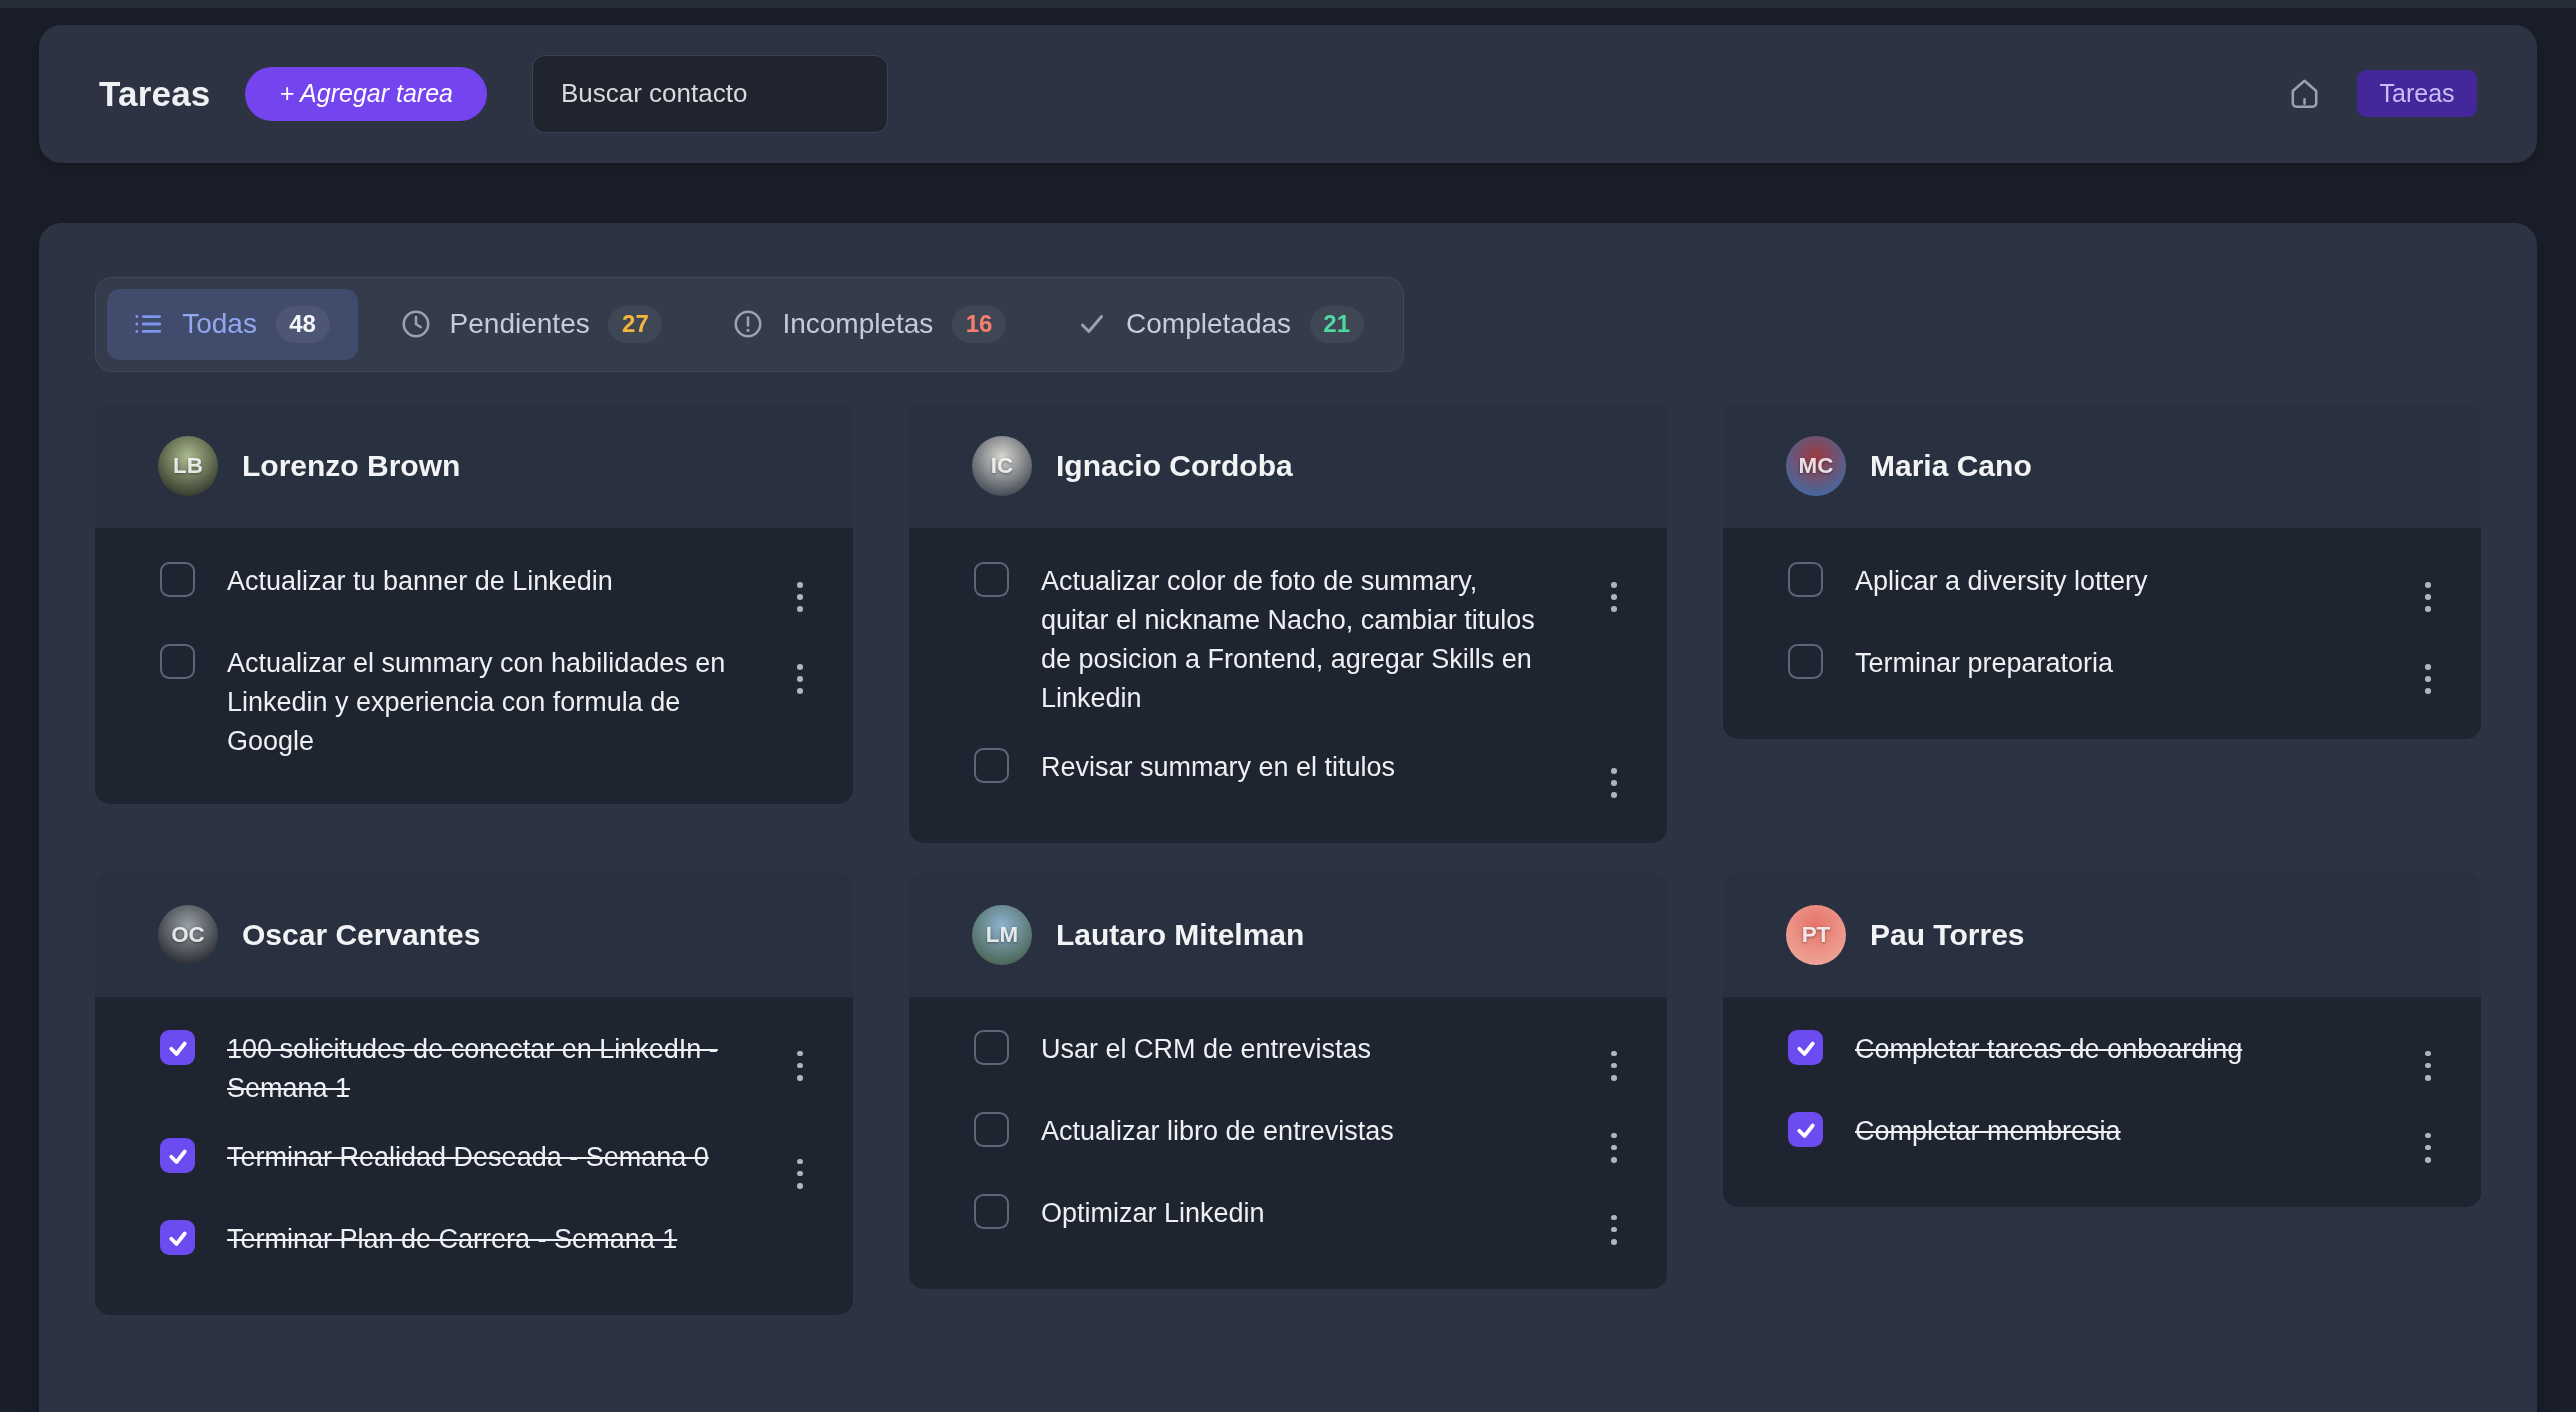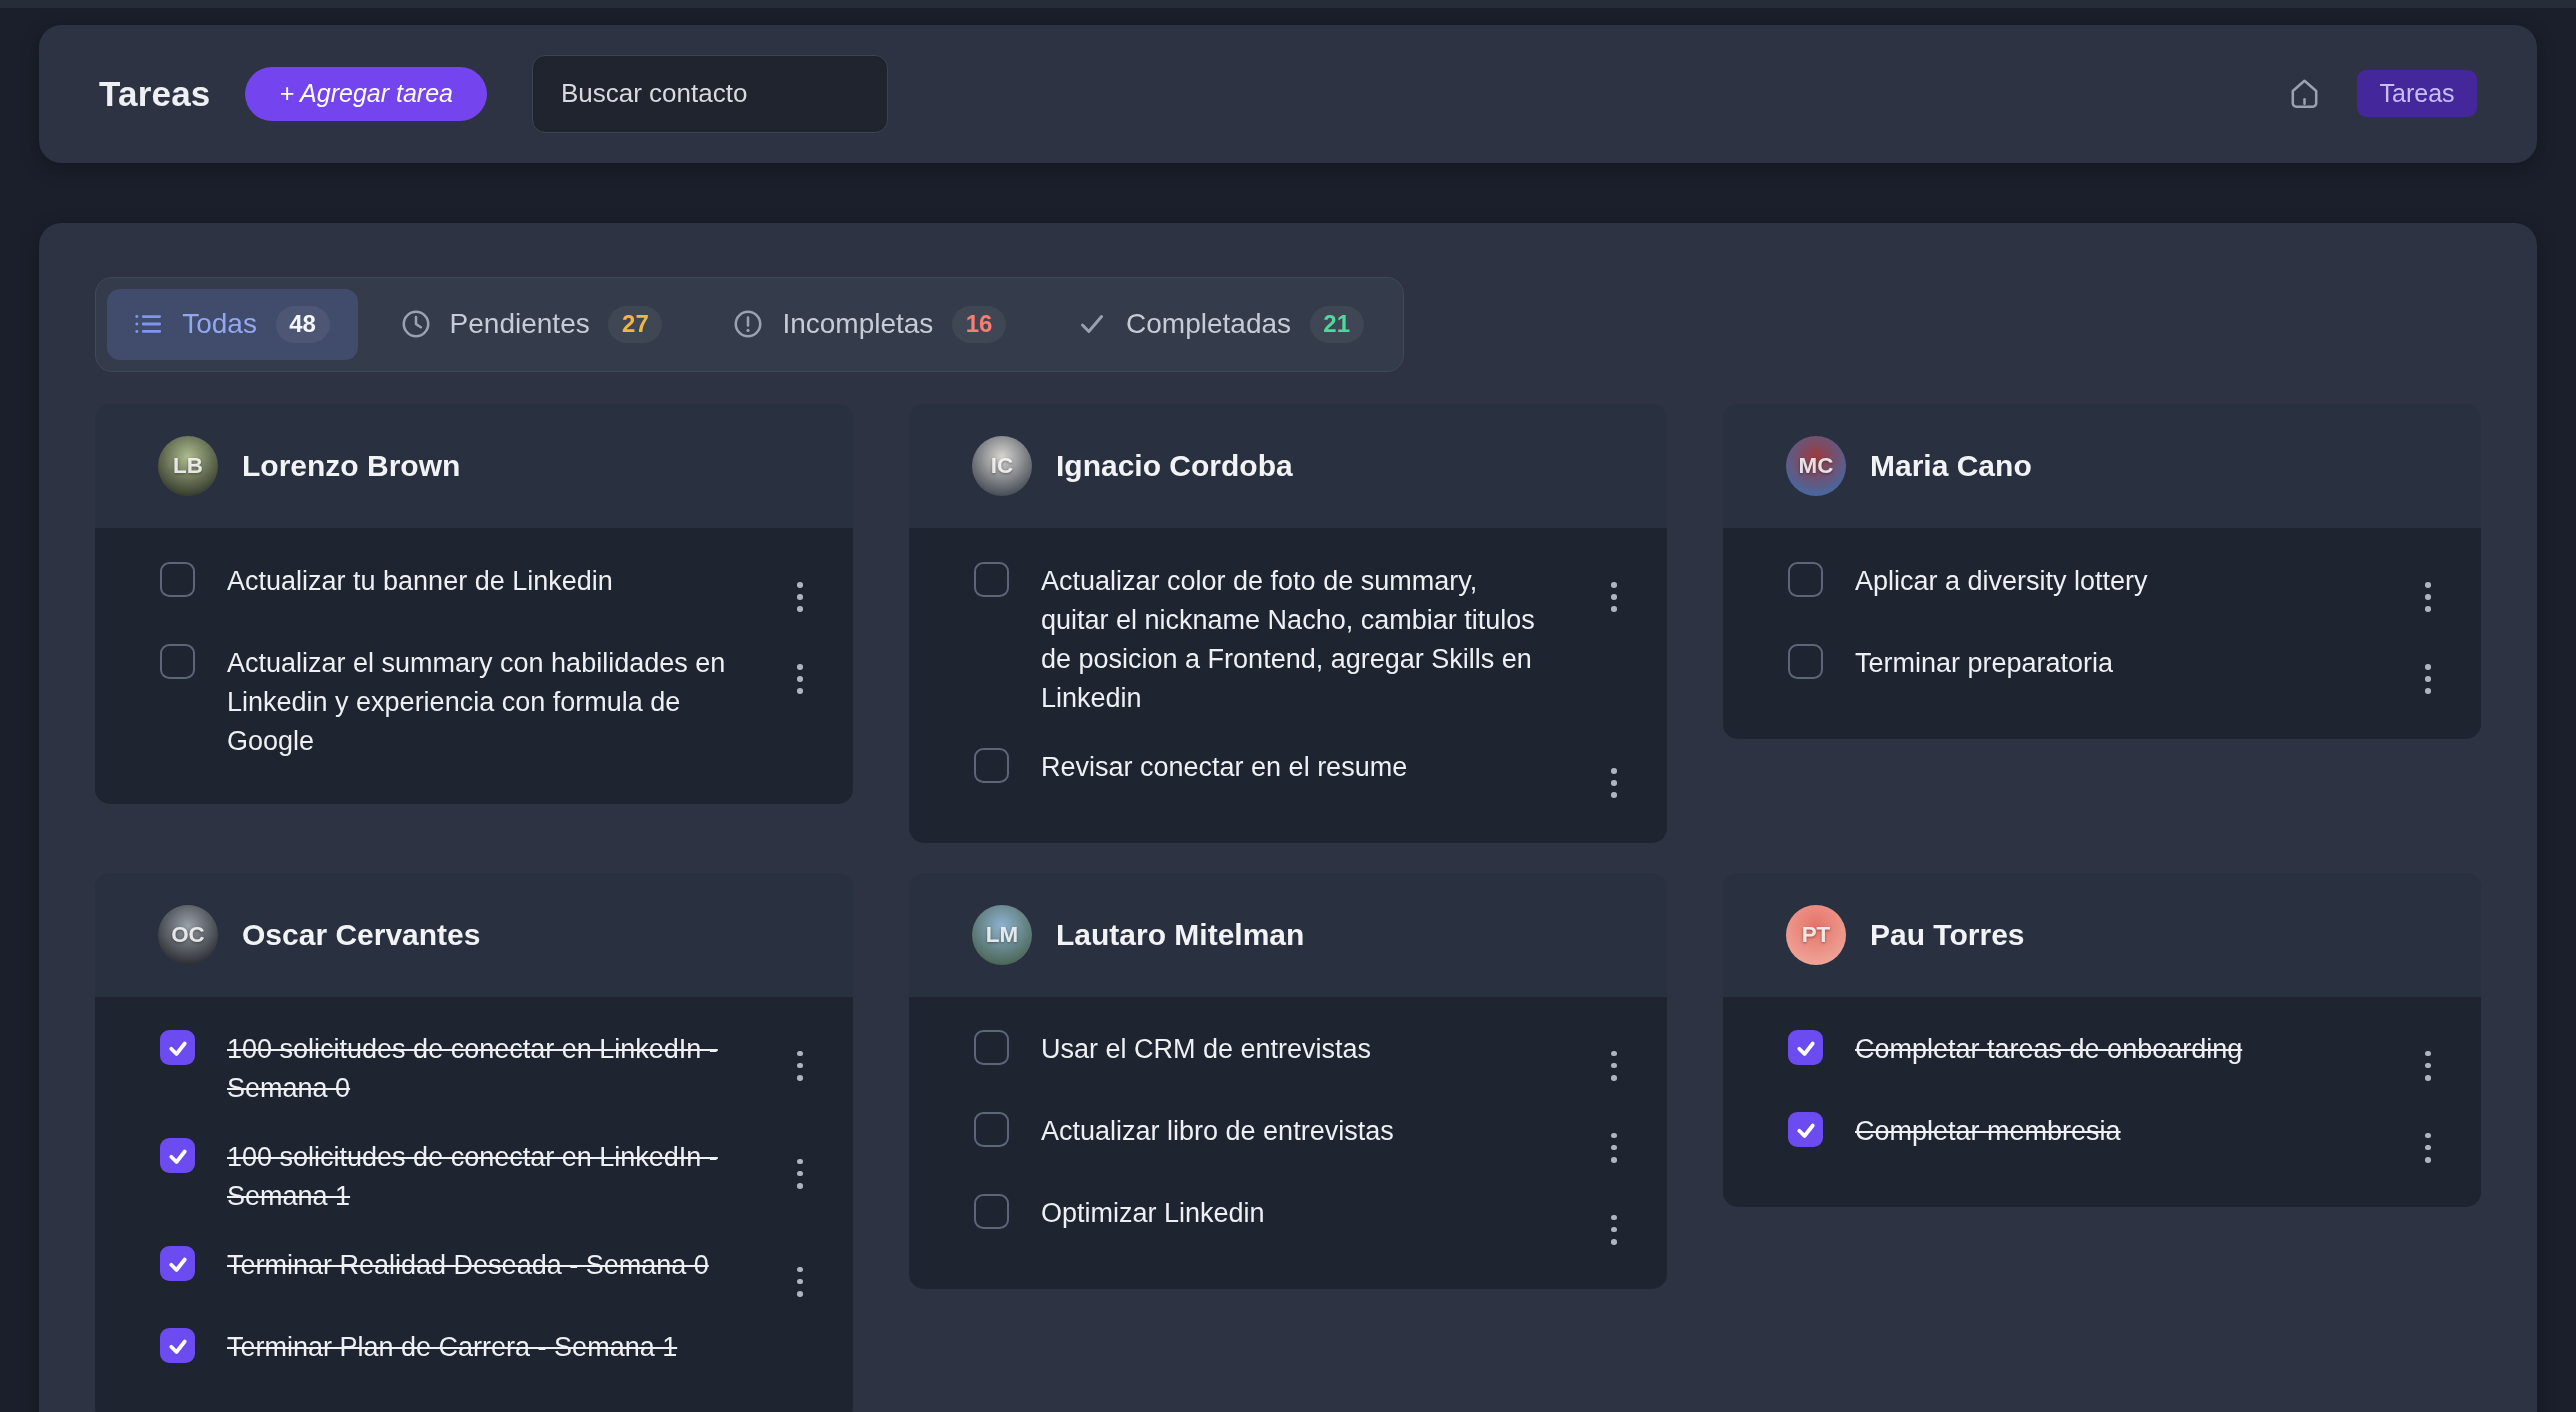--- a/index.html
+++ b/index.html
@@ -237,21 +237,21 @@
               <i></i>
               <i></i>
               <i></i>
             </span>
   </div>
 
   <div class="task-row">
     <span class="checkbox">
       
     </span>
-    <span class="task-label">Revisar conectar en el resume</span>
+    <span class="task-label">Revisar summary en el titulos</span>
     <span class="kebab">
               <i></i>
               <i></i>
               <i></i>
             </span>
   </div>
 </div>
   </section>
 
   <section class="card">
@@ -285,144 +285,131 @@
   </div>
 </div>
   </section>
 
   <section class="card">
     <header class="card-header">
       <span class="avatar" style="background: radial-gradient(circle at 50% 35%, rgb(154, 160, 168) 0%, rgb(35, 38, 44) 85%);">OC</span>
       <h2 class="contact-name">Oscar Cervantes</h2>
     </header>
     <div class="card-body">
+
   <div class="task-row done">
     <span class="checkbox">
       <svg viewBox="0 0 32 32" fill="none" stroke="#ffffff" stroke-width="5" stroke-linecap="round" stroke-linejoin="round">
         <path d="M7 17 l7 7 L25 10"></path>
       </svg>
     </span>
-    <span class="task-label">100 solicitudes de conectar en LinkedIn - Semana 0</span>
+    <span class="task-label">100 solicitudes de conectar en LinkedIn - Semana 1</span>
     <span class="kebab">
               <i></i>
               <i></i>
               <i></i>
             </span>
   </div>
 
   <div class="task-row done">
     <span class="checkbox">
       <svg viewBox="0 0 32 32" fill="none" stroke="#ffffff" stroke-width="5" stroke-linecap="round" stroke-linejoin="round">
         <path d="M7 17 l7 7 L25 10"></path>
       </svg>
     </span>
-    <span class="task-label">100 solicitudes de conectar en LinkedIn - Semana 1</span>
+    <span class="task-label">Terminar Realidad Deseada - Semana 0</span>
     <span class="kebab">
               <i></i>
               <i></i>
               <i></i>
             </span>
   </div>
 
   <div class="task-row done">
     <span class="checkbox">
       <svg viewBox="0 0 32 32" fill="none" stroke="#ffffff" stroke-width="5" stroke-linecap="round" stroke-linejoin="round">
         <path d="M7 17 l7 7 L25 10"></path>
       </svg>
     </span>
-    <span class="task-label">Terminar Realidad Deseada - Semana 0</span>
-    <span class="kebab">
-              <i></i>
-              <i></i>
-              <i></i>
-            </span>
-  </div>
-
+    <span class="task-label">Terminar Plan de Carrera - Semana 1</span>
+
+  </div>
+</div>
+  </section>
+
+  <section class="card">
+    <header class="card-header">
+      <span class="avatar" style="background: radial-gradient(circle at 50% 35%, rgb(143, 179, 209) 0%, rgb(70, 96, 78) 85%);">LM</span>
+      <h2 class="contact-name">Lautaro Mitelman</h2>
+    </header>
+    <div class="card-body">
+  <div class="task-row">
+    <span class="checkbox">
+      
+    </span>
+    <span class="task-label">Usar el CRM de entrevistas</span>
+    <span class="kebab">
+              <i></i>
+              <i></i>
+              <i></i>
+            </span>
+  </div>
+
+  <div class="task-row">
+    <span class="checkbox">
+      
+    </span>
+    <span class="task-label">Actualizar libro de entrevistas</span>
+    <span class="kebab">
+              <i></i>
+              <i></i>
+              <i></i>
+            </span>
+  </div>
+
+  <div class="task-row">
+    <span class="checkbox">
+      
+    </span>
+    <span class="task-label">Optimizar Linkedin</span>
+    <span class="kebab">
+              <i></i>
+              <i></i>
+              <i></i>
+            </span>
+  </div>
+</div>
+  </section>
+
+  <section class="card">
+    <header class="card-header">
+      <span class="avatar" style="background: radial-gradient(circle at 50% 35%, rgb(229, 115, 104) 0%, rgb(240, 167, 155) 85%);">PT</span>
+      <h2 class="contact-name">Pau Torres</h2>
+    </header>
+    <div class="card-body">
   <div class="task-row done">
     <span class="checkbox">
       <svg viewBox="0 0 32 32" fill="none" stroke="#ffffff" stroke-width="5" stroke-linecap="round" stroke-linejoin="round">
         <path d="M7 17 l7 7 L25 10"></path>
       </svg>
     </span>
-    <span class="task-label">Terminar Plan de Carrera - Semana 1</span>
-
-  </div>
-</div>
-  </section>
-
-  <section class="card">
-    <header class="card-header">
-      <span class="avatar" style="background: radial-gradient(circle at 50% 35%, rgb(143, 179, 209) 0%, rgb(70, 96, 78) 85%);">LM</span>
-      <h2 class="contact-name">Lautaro Mitelman</h2>
-    </header>
-    <div class="card-body">
-  <div class="task-row">
-    <span class="checkbox">
-      
-    </span>
-    <span class="task-label">Usar el CRM de entrevistas</span>
-    <span class="kebab">
-              <i></i>
-              <i></i>
-              <i></i>
-            </span>
-  </div>
-
-  <div class="task-row">
-    <span class="checkbox">
-      
-    </span>
-    <span class="task-label">Actualizar libro de entrevistas</span>
-    <span class="kebab">
-              <i></i>
-              <i></i>
-              <i></i>
-            </span>
-  </div>
-
-  <div class="task-row">
-    <span class="checkbox">
-      
-    </span>
-    <span class="task-label">Optimizar Linkedin</span>
-    <span class="kebab">
-              <i></i>
-              <i></i>
-              <i></i>
-            </span>
-  </div>
-</div>
-  </section>
-
-  <section class="card">
-    <header class="card-header">
-      <span class="avatar" style="background: radial-gradient(circle at 50% 35%, rgb(229, 115, 104) 0%, rgb(240, 167, 155) 85%);">PT</span>
-      <h2 class="contact-name">Pau Torres</h2>
-    </header>
-    <div class="card-body">
+    <span class="task-label">Completar tareas de onboarding</span>
+    <span class="kebab">
+              <i></i>
+              <i></i>
+              <i></i>
+            </span>
+  </div>
+
   <div class="task-row done">
     <span class="checkbox">
       <svg viewBox="0 0 32 32" fill="none" stroke="#ffffff" stroke-width="5" stroke-linecap="round" stroke-linejoin="round">
         <path d="M7 17 l7 7 L25 10"></path>
       </svg>
     </span>
-    <span class="task-label">Completar tareas de onboarding</span>
-    <span class="kebab">
-              <i></i>
-              <i></i>
-              <i></i>
-            </span>
-  </div>
-
-  <div class="task-row done">
-    <span class="checkbox">
-      <svg viewBox="0 0 32 32" fill="none" stroke="#ffffff" stroke-width="5" stroke-linecap="round" stroke-linejoin="round">
-        <path d="M7 17 l7 7 L25 10"></path>
-      </svg>
-    </span>
     <span class="task-label">Completar membresia</span>
     <span class="kebab">
               <i></i>
               <i></i>
               <i></i>
             </span>
   </div>
 </div>
   </section>
 </div>

